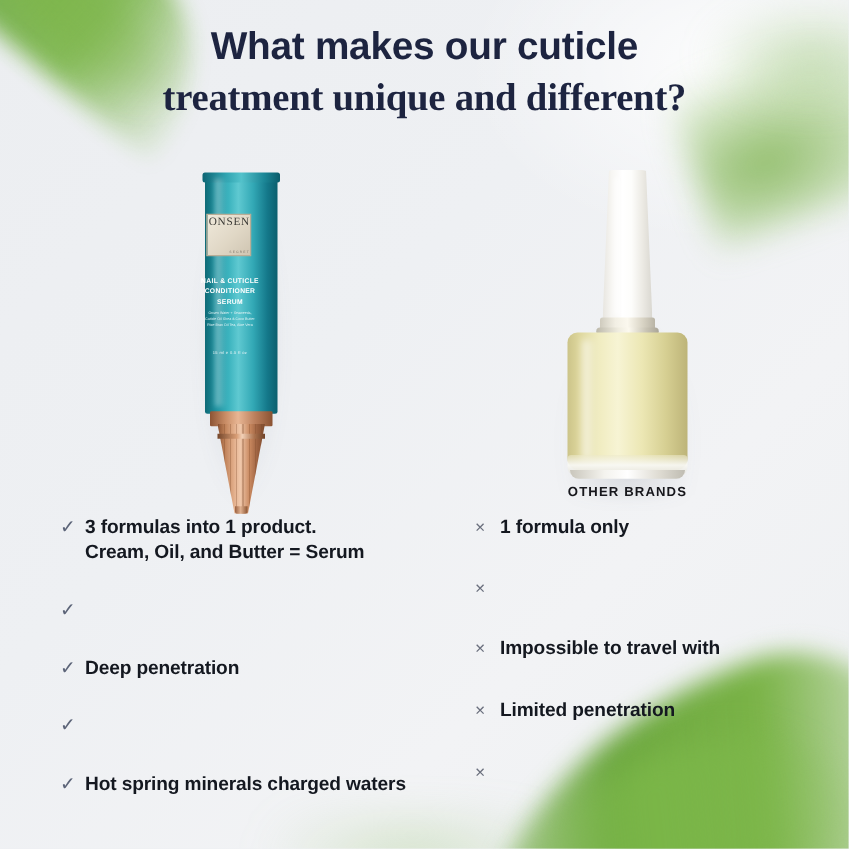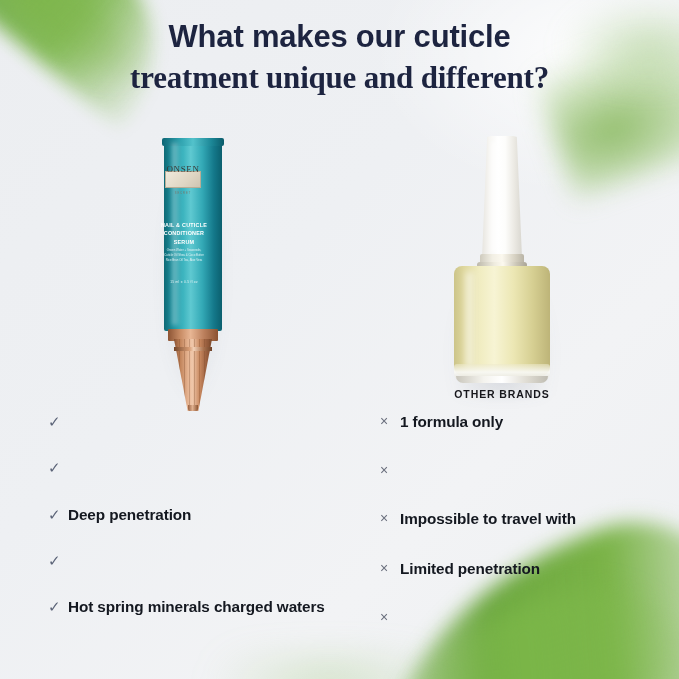--- a/index.html
+++ b/index.html
@@ -100,25 +100,25 @@
     position:absolute;left:12px;top:5px;width:62px;height:8px;
     background:linear-gradient(90deg,#0d6574,#2fa3b0 30%,#53c2cb 50%,#1b8696 80%,#0a5b6a);
     border-radius:2px;
   }
   .tube-gloss{
     position:absolute;left:22px;top:10px;width:9px;height:182px;
     background:linear-gradient(90deg, rgba(255,255,255,.42), rgba(255,255,255,0));
     filter:blur(2px);
   }
   .tube-label{
-    position:absolute;left:15px;top:38px;width:36px;height:17px;
+    position:absolute;left:15px;top:38px;width:36px;height:34px;
     background:linear-gradient(135deg,#efe9db,#dfd6c4 60%,#cfc5b2);
     border:1px solid #b9ad96;
     box-sizing:border-box;
-    display:flex;flex-direction:column;align-items:center;justify-content:center;gap:16px;
+    display:flex;flex-direction:column;align-items:flex-end;justify-content:center;gap:16px;
   }
   .brand{
     font-family:"Liberation Serif", serif;
     font-size:9px;letter-spacing:.6px;color:#3b3a36;line-height:1;
   }
   .brand-sub{
     font-size:2.6px;letter-spacing:1px;color:#7a7469;margin-top:2px;
   }
   .tube-text{
     position:absolute;left:10px;top:88px;width:48px;
@@ -290,20 +290,21 @@
       <div class="other-brands-label">OTHER BRANDS</div>
     </div>
 
   </div>
 
   <div class="cols">
 
     <div class="col col-left">
       <div class="item">
         <span class="mark">✓</span>
+        <span class="item-text">3 formulas into 1 product.<br>Cream, Oil, and Butter = Serum</span>
       </div>
       <div class="item">
         <span class="mark">✓</span>
       </div>
       <div class="item">
         <span class="mark">✓</span>
         <span class="item-text">Deep penetration</span>
       </div>
       <div class="item">
         <span class="mark">✓</span>

